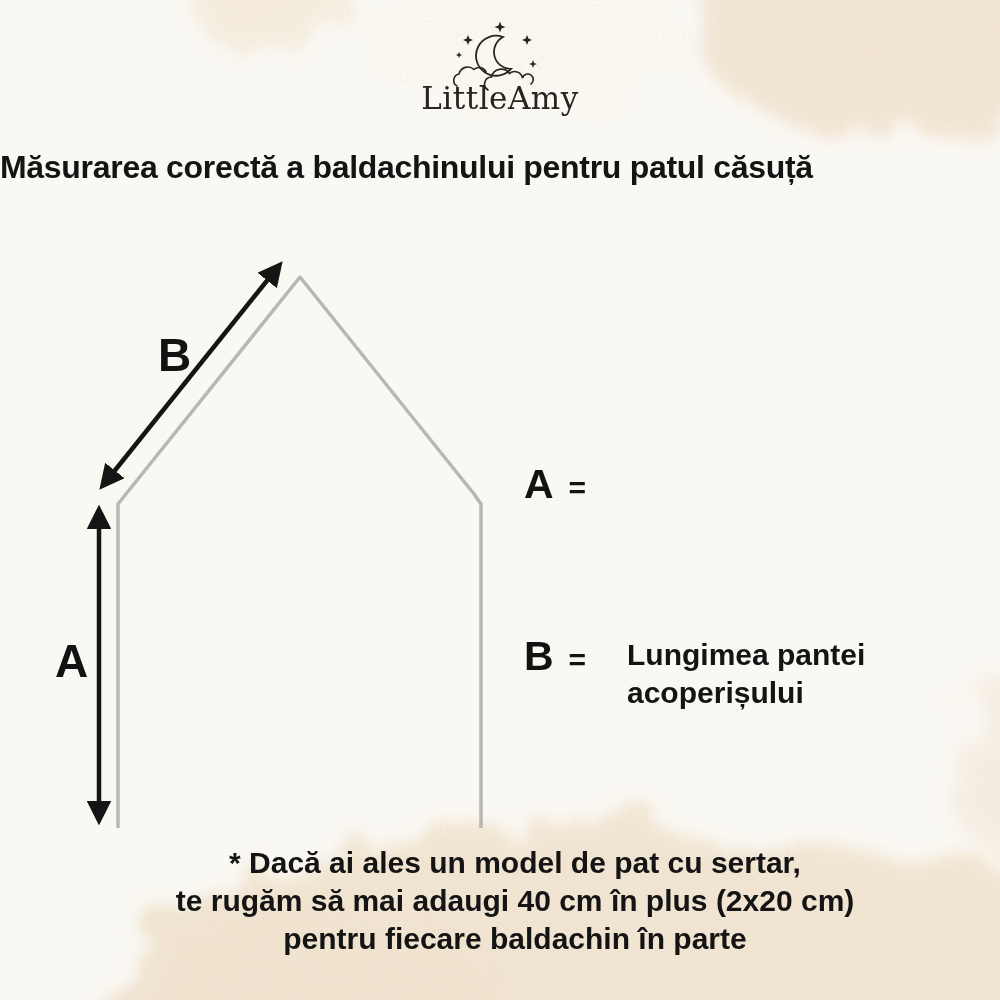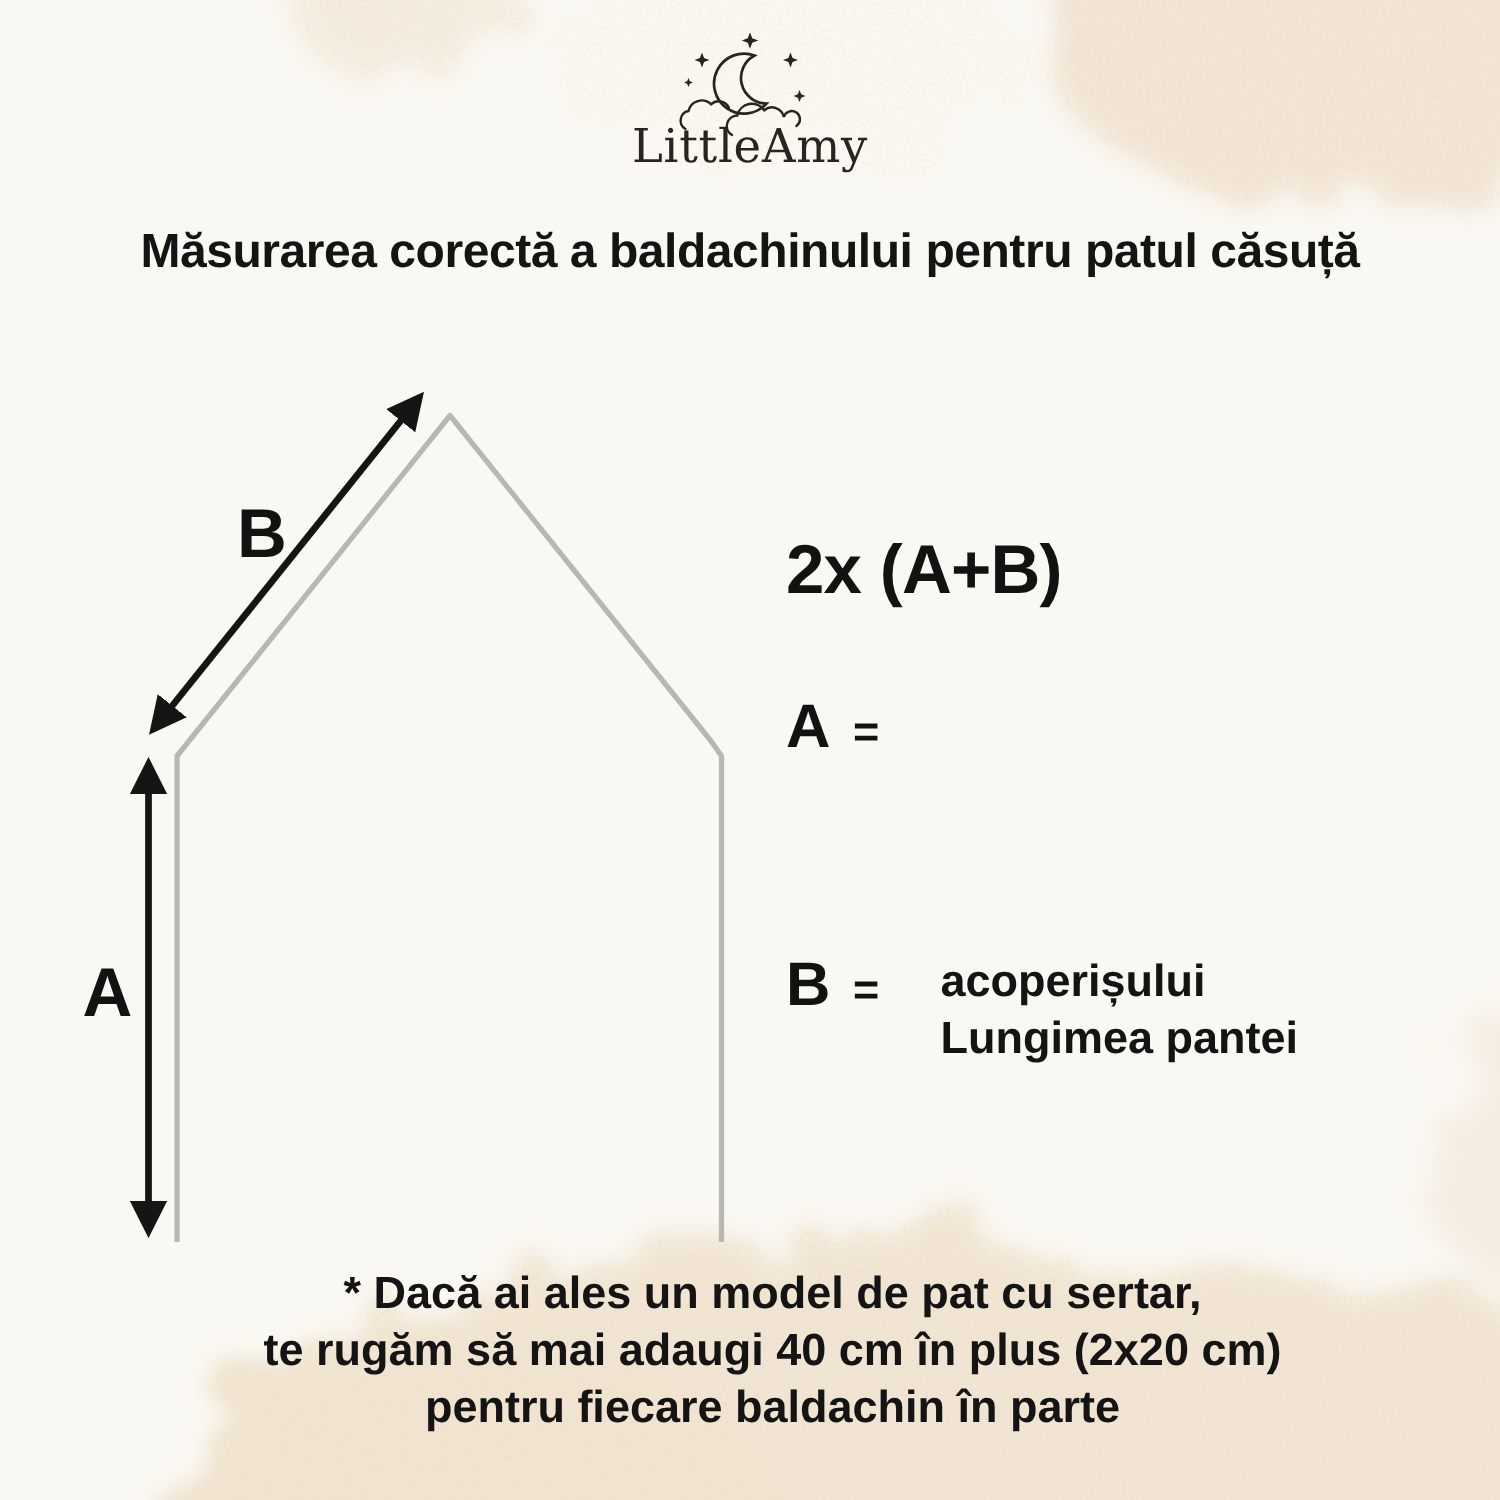--- a/index.html
+++ b/index.html
@@ -9,21 +9,21 @@
     font-family:"Liberation Sans",sans-serif;color:#171717;
   }
   svg.scene{position:absolute;left:0;top:0;z-index:0;}
   .logo-icon{position:absolute;left:443px;top:22px;z-index:2;}
   .brand{
     position:absolute;left:0;top:80px;width:1000px;text-align:center;
     font-family:"DejaVu Serif","Liberation Serif",serif;
     font-size:31px;color:#2b241e;z-index:2;letter-spacing:0.5px;
   }
   .title{
-    position:absolute;left:0;top:147px;width:1000px;text-align:center;
+    position:absolute;left:0;top:147px;width:1000px;
     font-size:32px;font-weight:800;line-height:41px;letter-spacing:-0.3px;
     color:#141414;z-index:2;margin:0;
   }
   .title span{display:block;}
   .label-b{
     position:absolute;left:158px;top:328px;font-size:46px;font-weight:800;
     color:#121212;z-index:2;
   }
   .label-a{
     position:absolute;left:55px;top:634px;font-size:46px;font-weight:800;
@@ -124,34 +124,33 @@
 
   <div class="brand">LittleAmy</div>
 
   <h1 class="title">
     <span>Măsurarea corectă a baldachinului pentru patul căsuță</span>
   </h1>
 
   <div class="label-b">B</div>
   <div class="label-a">A</div>
 
-  <div class="formula">2x (A+B)</div>
 
   <div class="legend-sym row-a">
     <span class="sym">A</span>
     <span class="eq">=</span>
   </div>
 
   <div class="legend-sym row-b">
     <span class="sym">B</span>
     <span class="eq">=</span>
   </div>
   <div class="legend-desc desc-b">
+    <span>Lungimea pantei</span>
     <span>acoperișului</span>
-    <span>Lungimea pantei</span>
   </div>
 
   <div class="footnote">
     <span>* Dacă ai ales un model de pat cu sertar,</span>
     <span>te rugăm să mai adaugi 40 cm în plus (2x20 cm)</span>
     <span>pentru fiecare baldachin în parte</span>
   </div>
 
 </div>
 

